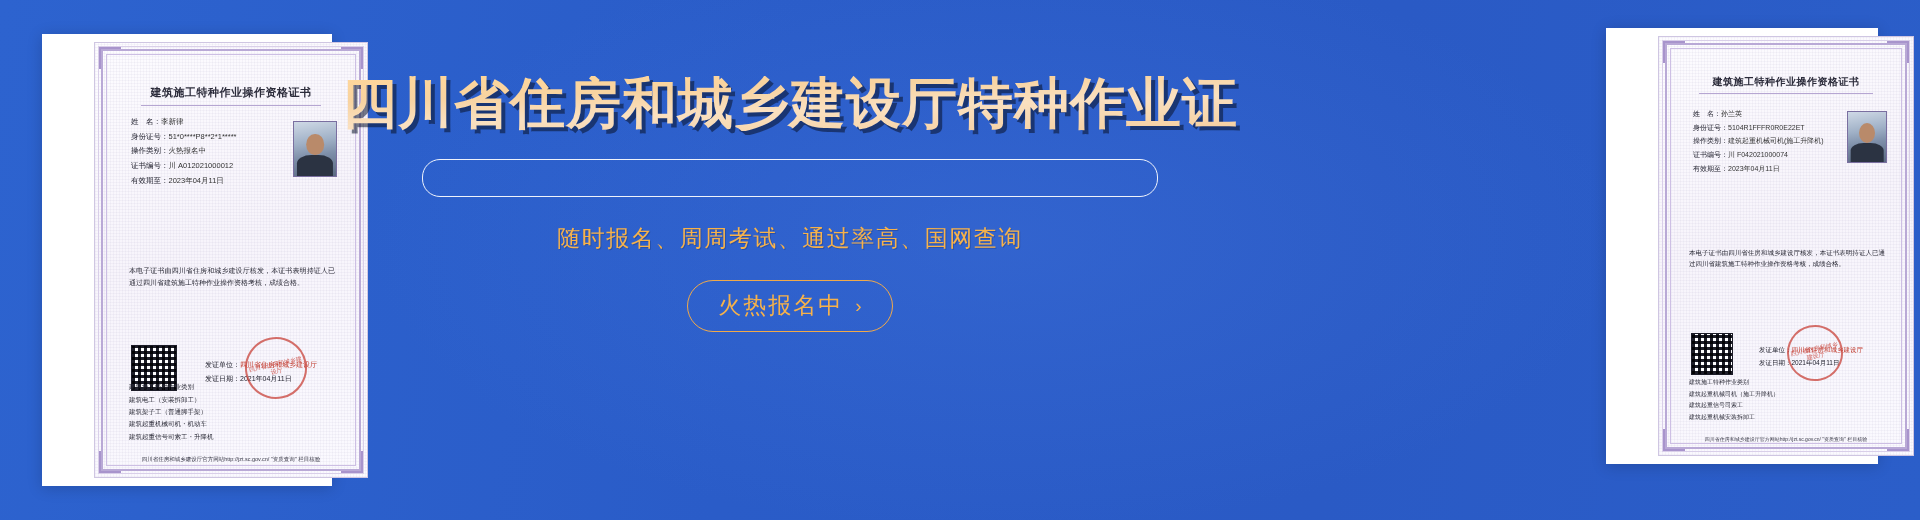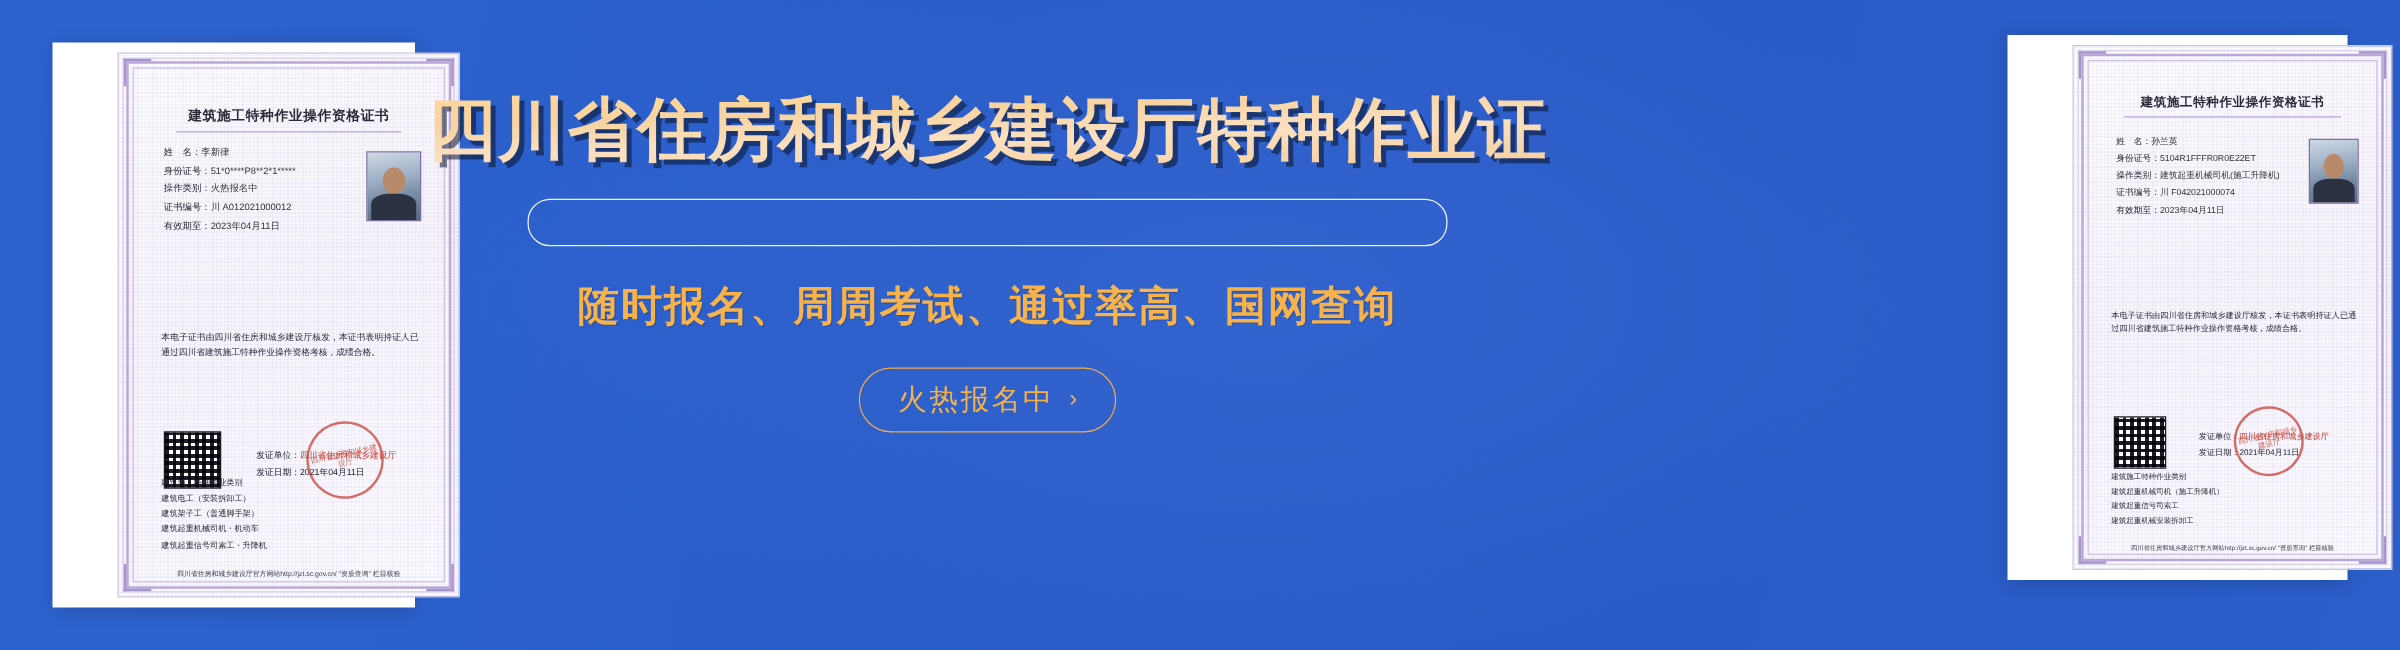--- a/index.html
+++ b/index.html
@@ -191,22 +191,22 @@
     font-size:28px;
     line-height:1.25;
     letter-spacing:0.5px;
     white-space:nowrap;
     font-weight:400;
   }
 
   .tagline{
     margin-top:26px;
     color:#f7b24a;
-    font-size:33px;
-    font-weight:700;
+    font-size:23px;
+    font-weight:400;
     letter-spacing:1.5px;
     white-space:nowrap;
     text-shadow:1px 1px 0 rgba(20,30,70,0.25);
   }
 
   .cta{
     margin-top:26px;
     display:inline-flex; align-items:center; gap:12px;
     border:1.6px solid #f0a94a;
     border-radius:26px;

